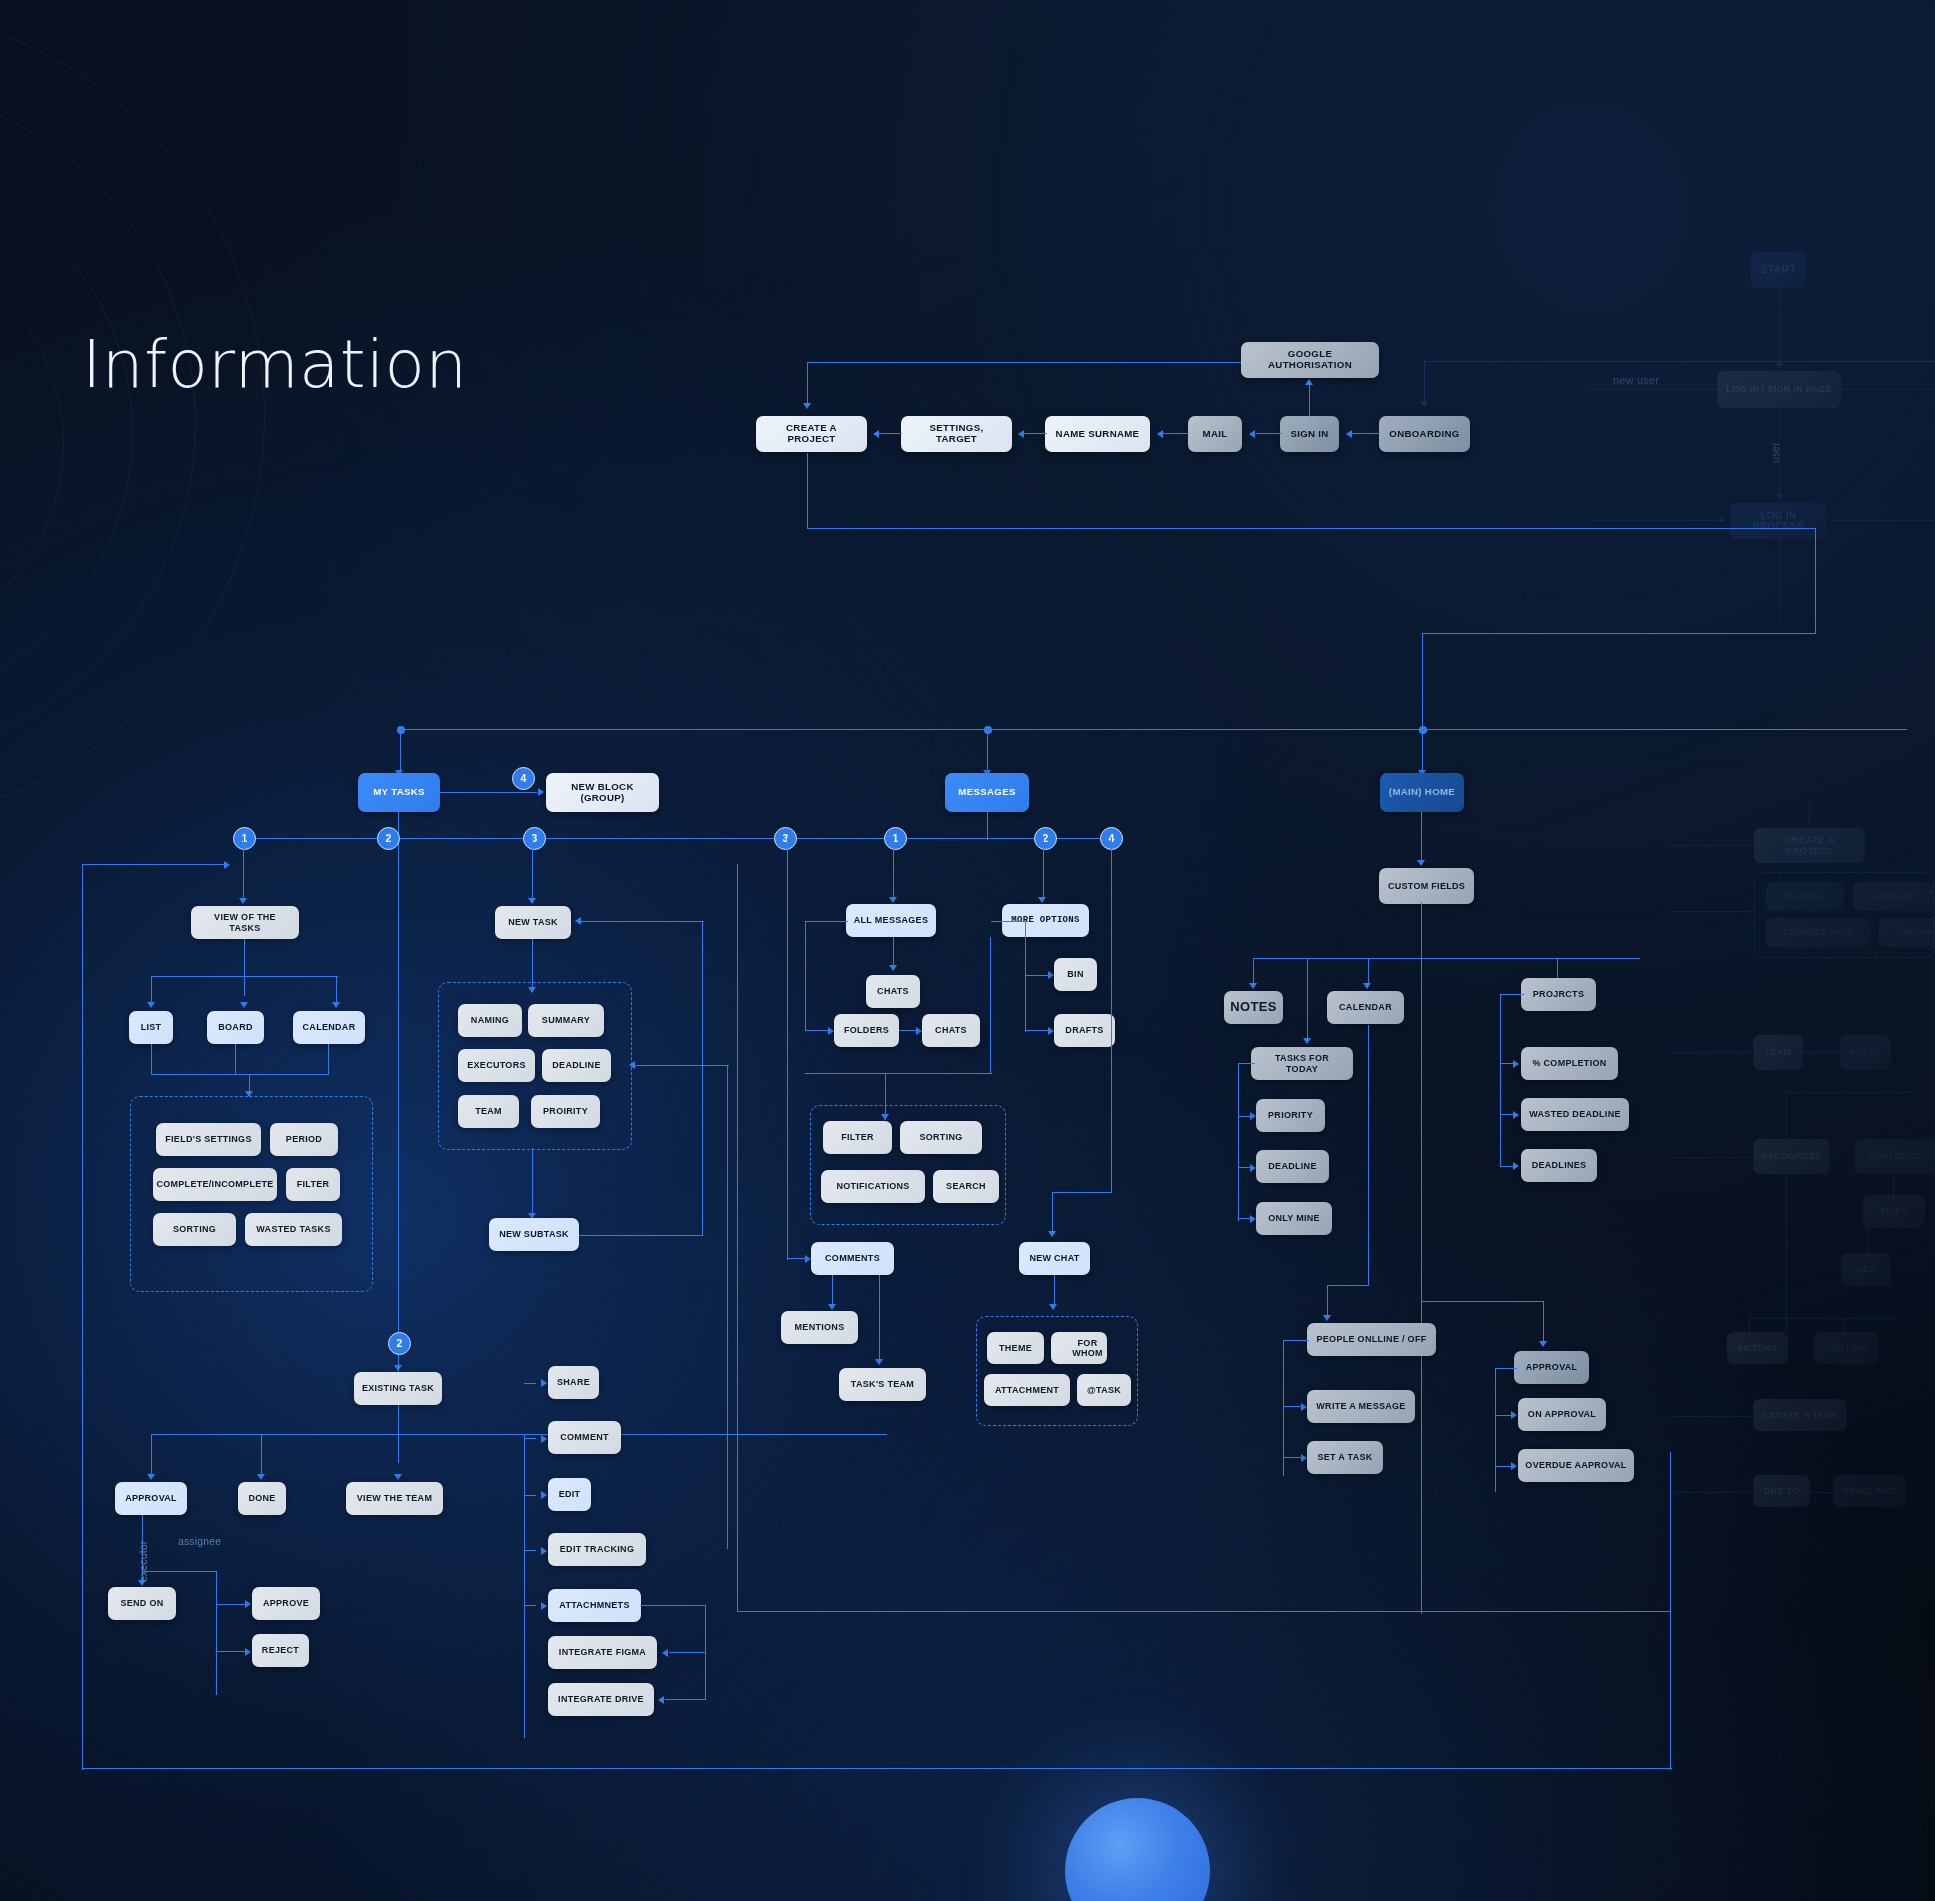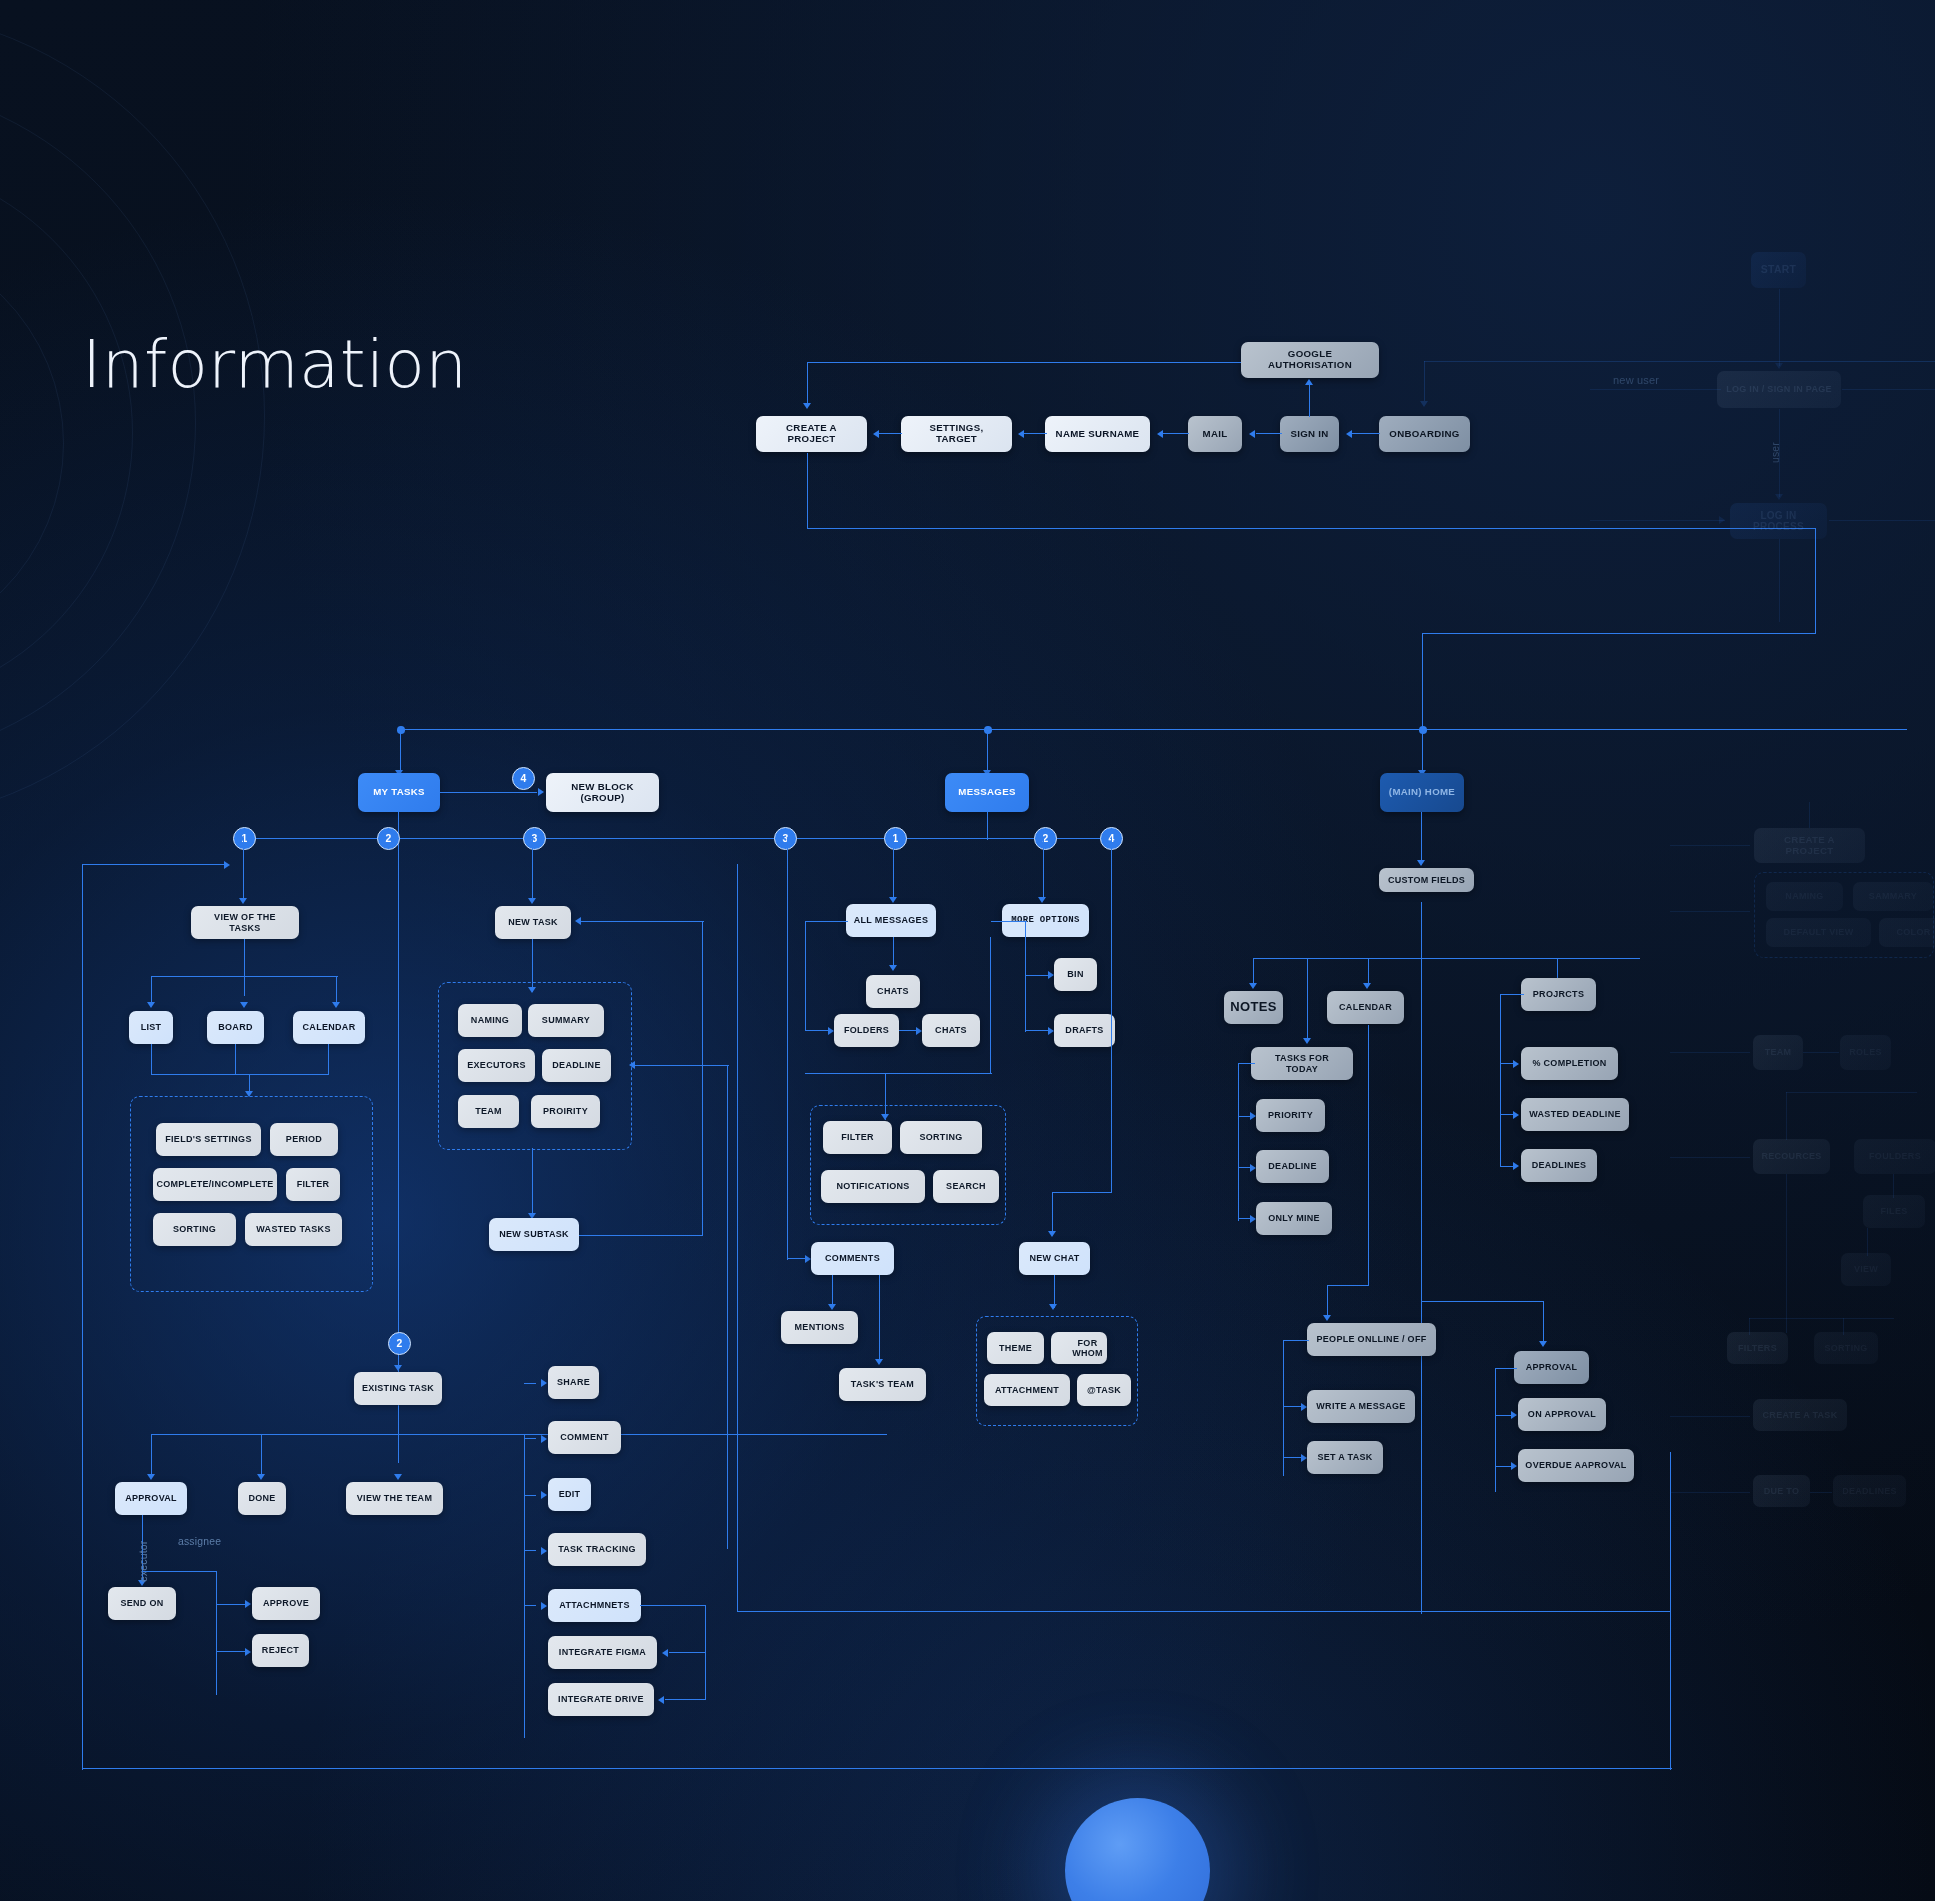--- a/index.html
+++ b/index.html
@@ -247,21 +247,21 @@
   <div class="node n-grey" style="left:252px;top:1587px;width:68px;height:33px;font-size:9px;">APPROVE</div>
   <div class="ln lh" style="left:216px;top:1651px;width:33px;"></div>
   <div class="ar ar-r" style="left:245px;top:1648px;"></div>
   <div class="node n-grey" style="left:252px;top:1634px;width:57px;height:33px;font-size:9px;">REJECT</div>
 
   <div class="ln lv" style="left:524px;top:1434px;height:304px;"></div>
   <div class="ln lh" style="left:524px;top:1383px;width:12.4px;"></div>
   <div class="node n-grey" style="left:548px;top:1366px;width:51px;height:33px;font-size:9px;">SHARE</div>
   <div class="node n-grey" style="left:548px;top:1421px;width:73px;height:33px;font-size:9px;">COMMENT</div>
   <div class="node n-pale" style="left:548px;top:1478px;width:43px;height:33px;font-size:9px;">EDIT</div>
-  <div class="node n-grey" style="left:548px;top:1533px;width:98px;height:33px;font-size:9px;">TASK TRACKING</div>
+  <div class="node n-grey" style="left:548px;top:1533px;width:98px;height:33px;font-size:9px;">EDIT TRACKING</div>
   <div class="node n-pale" style="left:548px;top:1589px;width:93px;height:33px;font-size:9px;">ATTACHMNETS</div>
   <div class="node n-grey" style="left:548px;top:1636px;width:109px;height:33px;font-size:9px;">INTEGRATE FIGMA</div>
   <div class="node n-grey" style="left:548px;top:1683px;width:106px;height:33px;font-size:9px;">INTEGRATE DRIVE</div>
 
   <div class="ar ar-r" style="left:541px;top:1379px;"></div>
   <div class="ln lh" style="left:524px;top:1438px;width:12.4px;"></div>
   <div class="ar ar-r" style="left:541px;top:1435px;"></div>
   <div class="ln lh" style="left:524px;top:1495px;width:12.4px;"></div>
   <div class="ar ar-r" style="left:541px;top:1491px;"></div>
   <div class="ln lh" style="left:524px;top:1550px;width:12.4px;"></div>
@@ -352,21 +352,21 @@
   <div class="ar ar-d" style="left:1049px;top:1304px;"></div>
 
   <div class="dash" style="left:976px;top:1316px;width:160px;height:108px;"></div>
   <div class="node n-grey" style="left:987px;top:1332px;width:57px;height:32px;font-size:9px;">THEME</div>
   <div class="node n-grey" style="left:1051px;top:1332px;width:56px;height:32px;font-size:9px;padding-left:24px;">FOR WHOM</div>
   <div class="node n-grey" style="left:984px;top:1374px;width:86px;height:32px;font-size:9px;">ATTACHMENT</div>
   <div class="node n-grey" style="left:1077px;top:1374px;width:54px;height:32px;font-size:9px;">@TASK</div>
 
   <div class="ln lv" style="left:1421px;top:812px;height:53px;"></div>
   <div class="ar ar-d" style="left:1417px;top:860px;"></div>
-  <div class="node n-slate" style="left:1379px;top:868px;width:95px;height:24px;font-size:9px;">CUSTOM FIELDS</div>
+  <div class="node n-slate" style="left:1379px;top:868px;width:95px;height:36px;font-size:9px;">CUSTOM FIELDS</div>
   <div class="ln lv" style="left:1421px;top:902px;height:712px;"></div>
   <div class="ln lh" style="left:1253px;top:958px;width:387px;"></div>
   <div class="ln lv" style="left:1253px;top:958px;height:28px;"></div>
   <div class="ar ar-d" style="left:1249px;top:983px;"></div>
   <div class="ln lv" style="left:1307px;top:958px;height:83px;"></div>
   <div class="ar ar-d" style="left:1303px;top:1038px;"></div>
   <div class="ln lv" style="left:1368px;top:958px;height:28px;"></div>
   <div class="ar ar-d" style="left:1363px;top:983px;"></div>
   <div class="ln lv" style="left:1557px;top:958px;height:28px;"></div>
   <div class="ar ar-d" style="left:1553px;top:983px;"></div>

